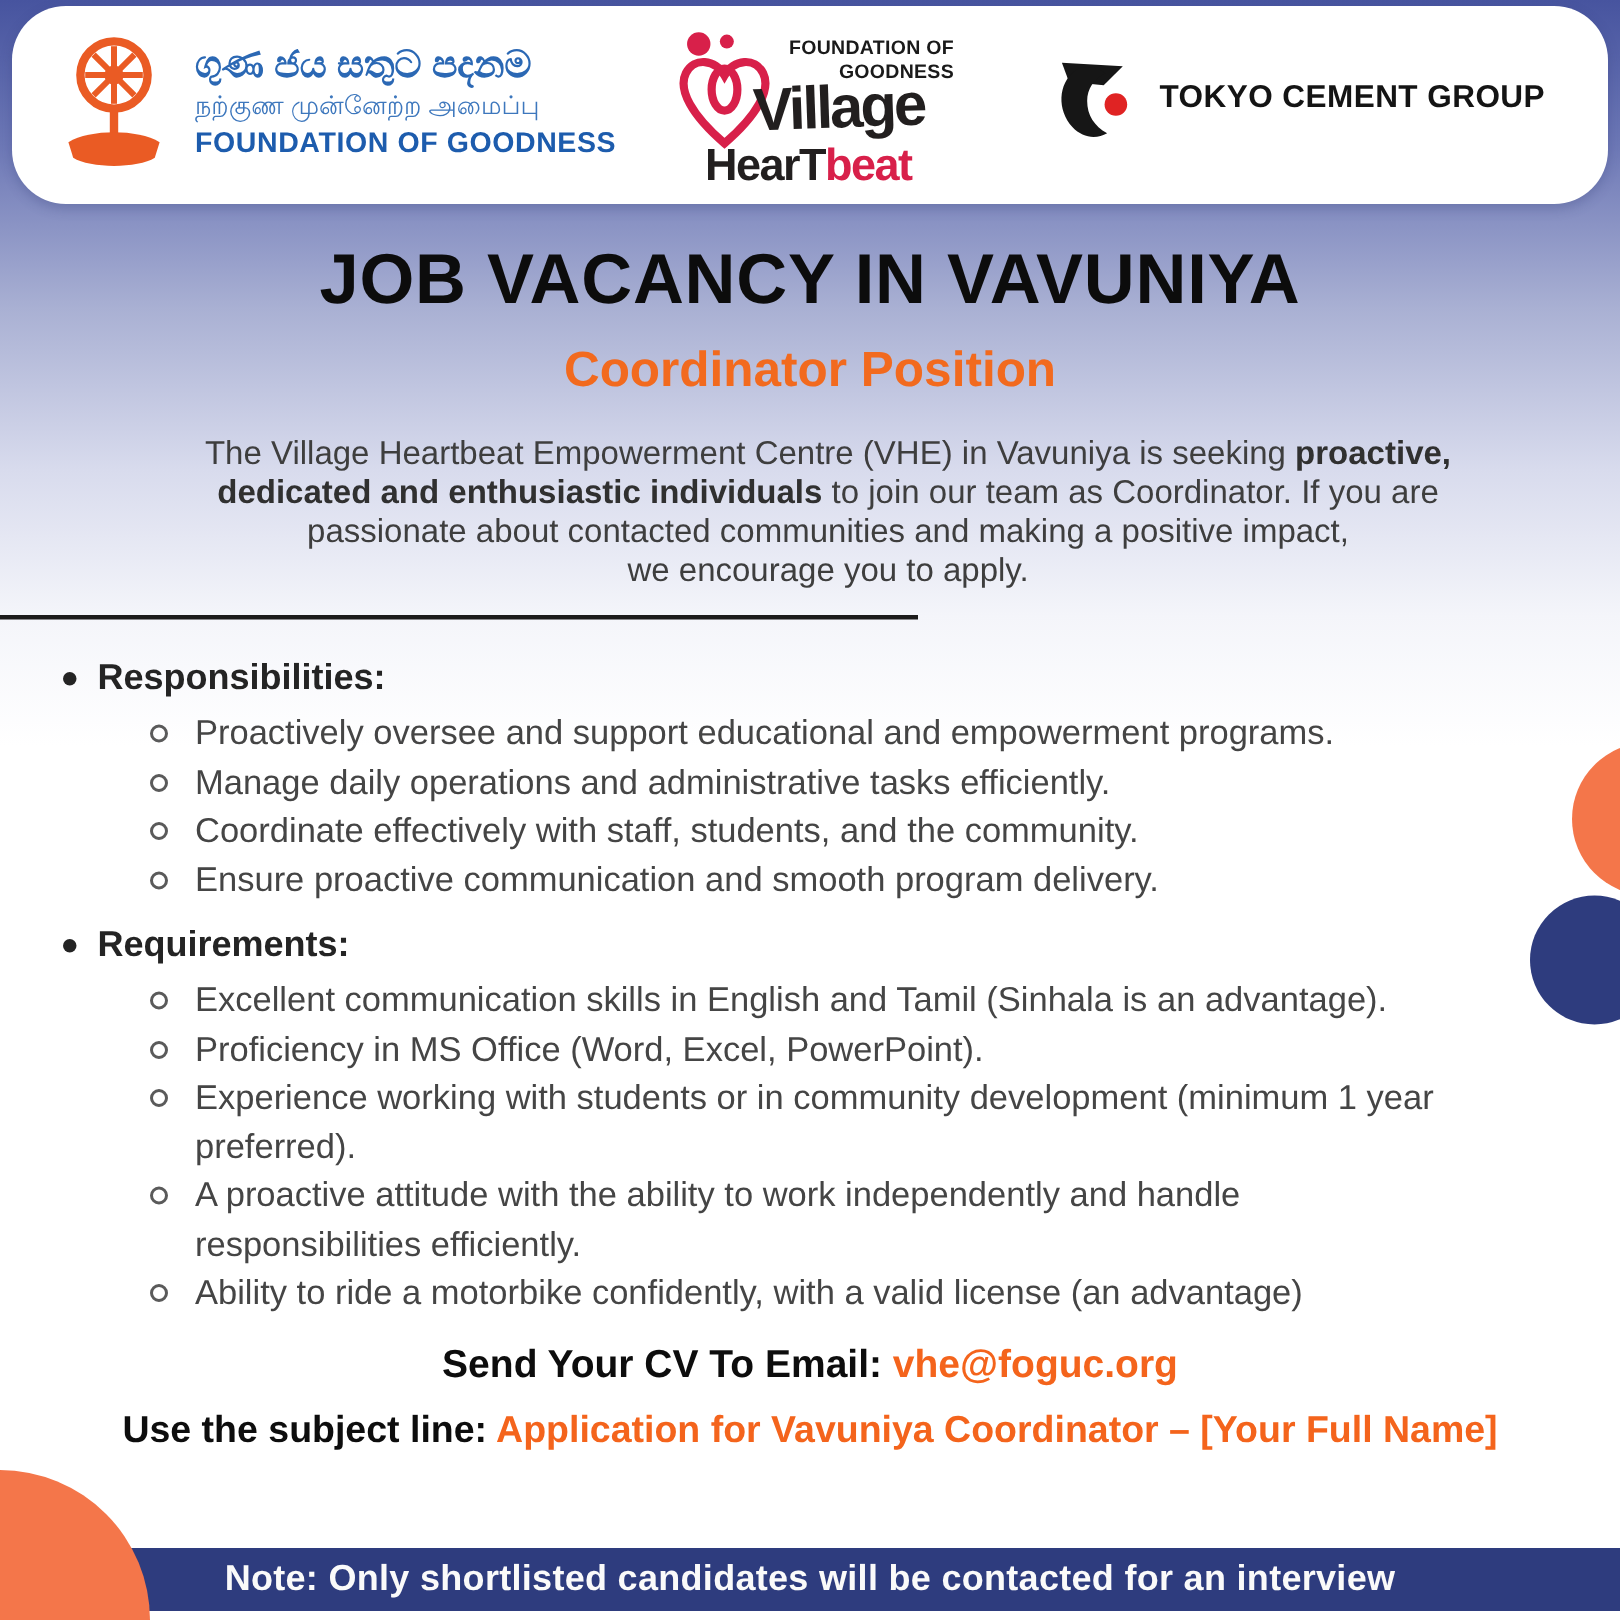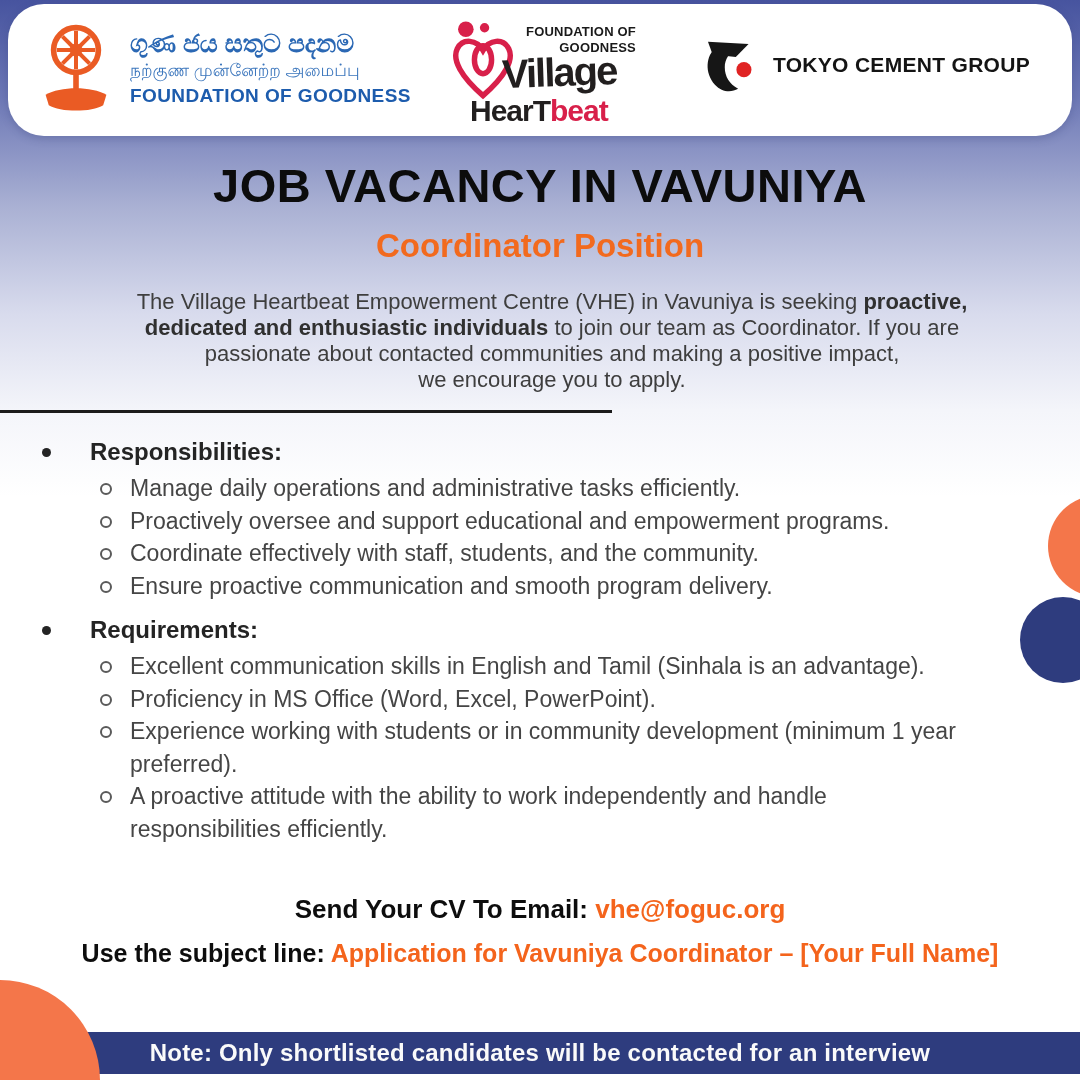--- a/index.html
+++ b/index.html
@@ -39,21 +39,21 @@
   .intro{position:absolute;top:289px;left:0;width:1080px;text-align:center;
     font-size:22px;color:#3e3e3e;line-height:26px;z-index:1;}
   .intro-line{white-space:nowrap;margin-left:24px;}
   .intro .b{font-weight:bold;color:#303030;}
 
   .divider{position:absolute;top:410px;left:0;width:612px;height:3px;background:#1b1b1b;z-index:1;}
 
   
   .content{position:absolute;top:438px;left:40px;width:985px;z-index:1;}
   .section{margin-bottom:14px;}
-  .sec-h{display:flex;align-items:center;font-size:24px;font-weight:bold;color:#242424;gap:25px;}
+  .sec-h{display:flex;align-items:center;font-size:24px;font-weight:bold;color:#242424;}
   .dot{width:9px;height:9px;background:#242424;border-radius:50%;margin:0 14px 0 2px;flex:none;}
   ul.sub{list-style:none;margin:6px 0 0 0;padding:0 0 0 58px;width:880px;}
   ul.sub li{position:relative;padding-left:32px;font-size:23px;color:#454545;line-height:32.5px;}
   .ring{position:absolute;left:2px;top:11px;width:8px;height:8px;border:2.5px solid #5a5a5a;border-radius:50%;}
 
   
   .cv-line{position:absolute;top:894px;left:0;width:1080px;text-align:center;
     font-size:26px;font-weight:bold;color:#0d0d0d;z-index:1;}
   .cv-line .orange{color:#f4641c;}
   .subject-line{position:absolute;top:939px;left:0;width:1080px;text-align:center;
@@ -145,36 +145,37 @@
 
   <div class="divider"></div>
 
   <div class="content">
     <div class="section">
       <div class="sec-h">
         <span class="dot"></span>
         <span>Responsibilities:</span>
       </div>
       <ul class="sub">
+          <li><span class="ring"></span><span>Proactively oversee and support educational and empowerment programs.</span></li>
           <li><span class="ring"></span><span>Manage daily operations and administrative tasks efficiently.</span></li>
-          <li><span class="ring"></span><span>Proactively oversee and support educational and empowerment programs.</span></li>
           <li><span class="ring"></span><span>Coordinate effectively with staff, students, and the community.</span></li>
           <li><span class="ring"></span><span>Ensure proactive communication and smooth program delivery.</span></li>
         </ul>
     </div>
     <div class="section">
       <div class="sec-h">
         <span class="dot"></span>
         <span>Requirements:</span>
       </div>
       <ul class="sub">
           <li><span class="ring"></span><span>Excellent communication skills in English and Tamil (Sinhala is an advantage).</span></li>
           <li><span class="ring"></span><span>Proficiency in MS Office (Word, Excel, PowerPoint).</span></li>
           <li><span class="ring"></span><span>Experience working with students or in community development (minimum 1 year preferred).</span></li>
           <li><span class="ring"></span><span>A proactive attitude with the ability to work independently and handle responsibilities efficiently.</span></li>
+          <li><span class="ring"></span><span>Ability to ride a motorbike confidently, with a valid license (an advantage)</span></li>
         </ul>
     </div>
   </div>
 
   <div class="cv-line"><span>Send Your CV To Email: </span><span class="orange">vhe@foguc.org</span></div>
   <div class="subject-line"><span>Use the subject line: </span><span class="orange">Application for Vavuniya Coordinator – [Your Full Name]</span></div>
 
   <div class="footer-bar">
     <span class="footer-note">Note: Only shortlisted candidates will be contacted for an interview</span>
   </div>

